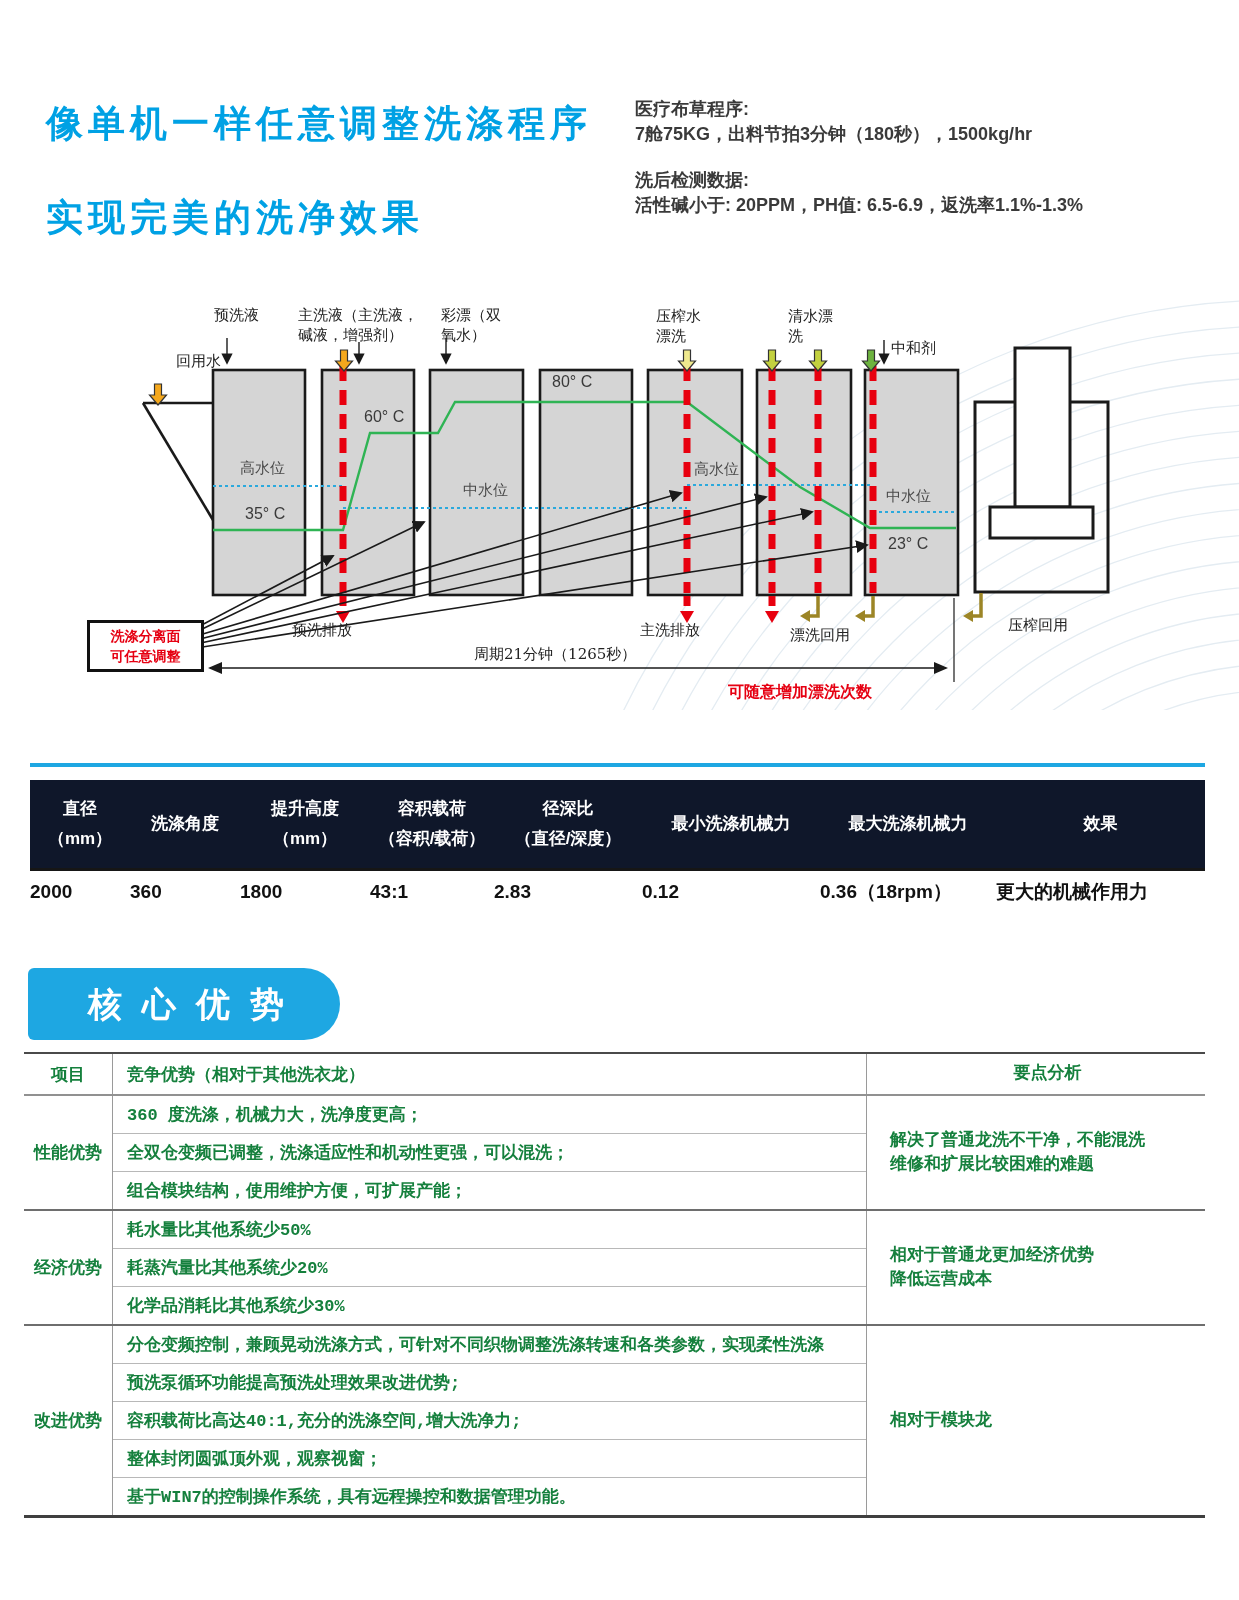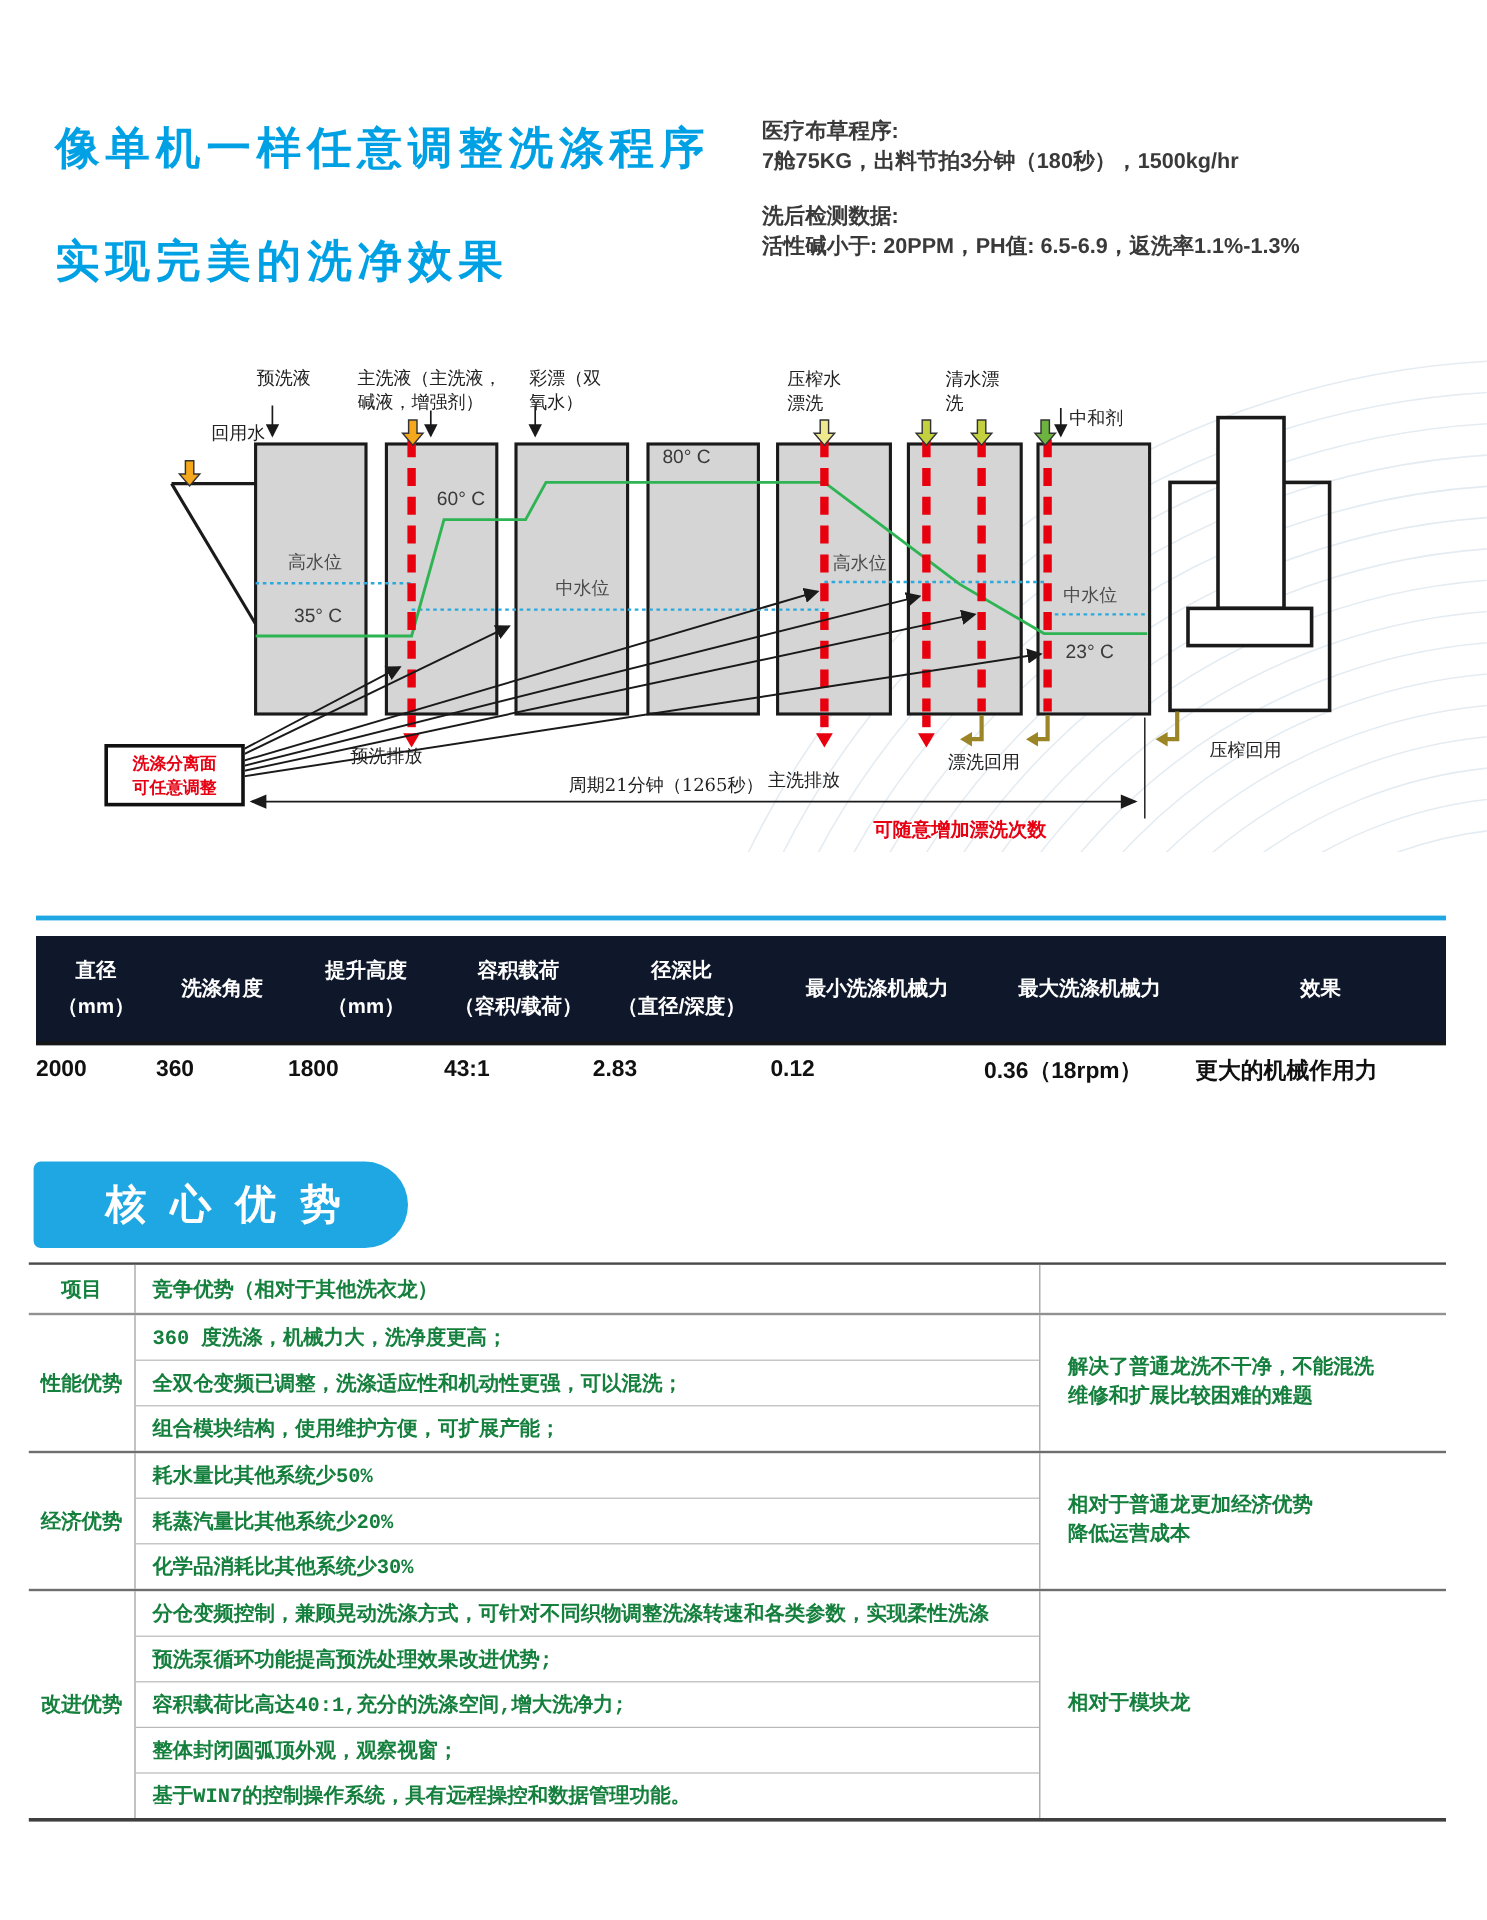--- a/index.html
+++ b/index.html
@@ -198,21 +198,21 @@
   <div class="dtemp" style="left:364px;top:128px;">60° C</div>
   <div class="dtemp" style="left:552px;top:93px;">80° C</div>
   <div class="dtemp" style="left:888px;top:255px;">23° C</div>
 
   <div class="sep-box">
     <div>洗涤分离面</div>
     <div>可任意调整</div>
   </div>
 
   <div class="dlabel" style="left:292px;top:340px;">预洗排放</div>
-  <div class="dlabel" style="left:640px;top:360px;">主洗排放</div>
+  <div class="dlabel" style="left:640px;top:340px;">主洗排放</div>
   <div class="dlabel" style="left:790px;top:345px;">漂洗回用</div>
   <div class="dlabel" style="left:1008px;top:335px;">压榨回用</div>
   <div class="dlabel" style="left:474px;top:364px;">周期21分钟（1265秒）</div>
   <div class="red-note" style="left:728px;top:402px;">可随意增加漂洗次数</div>
 </div>
 
 <div class="spec">
   <div class="spec-rule"></div>
   <div class="spec-head">
     <div class="sh c1">
@@ -259,20 +259,23 @@
     <div class="sv c8">更大的机械作用力</div>
   </div>
 </div>
 
 <div class="banner">核心优势</div>
 
 <div class="ct">
   <div class="ct-head">
     <div class="ct-c1">项目</div>
     <div class="ct-c2">竞争优势（相对于其他洗衣龙）</div>
+    <div class="ct-c3" style="flex-direction:row;align-items:center;">
+      <span>要点分析</span>
+    </div>
   </div>
 
   <div class="ct-group">
     <div class="ct-c1">性能优势</div>
     <div class="ct-c2">
       <div class="ct-row">360 度洗涤，机械力大，洗净度更高；</div>
       <div class="ct-row">全双仓变频已调整，洗涤适应性和机动性更强，可以混洗；</div>
       <div class="ct-row">组合模块结构，使用维护方便，可扩展产能；</div>
     </div>
     <div class="ct-c3">

